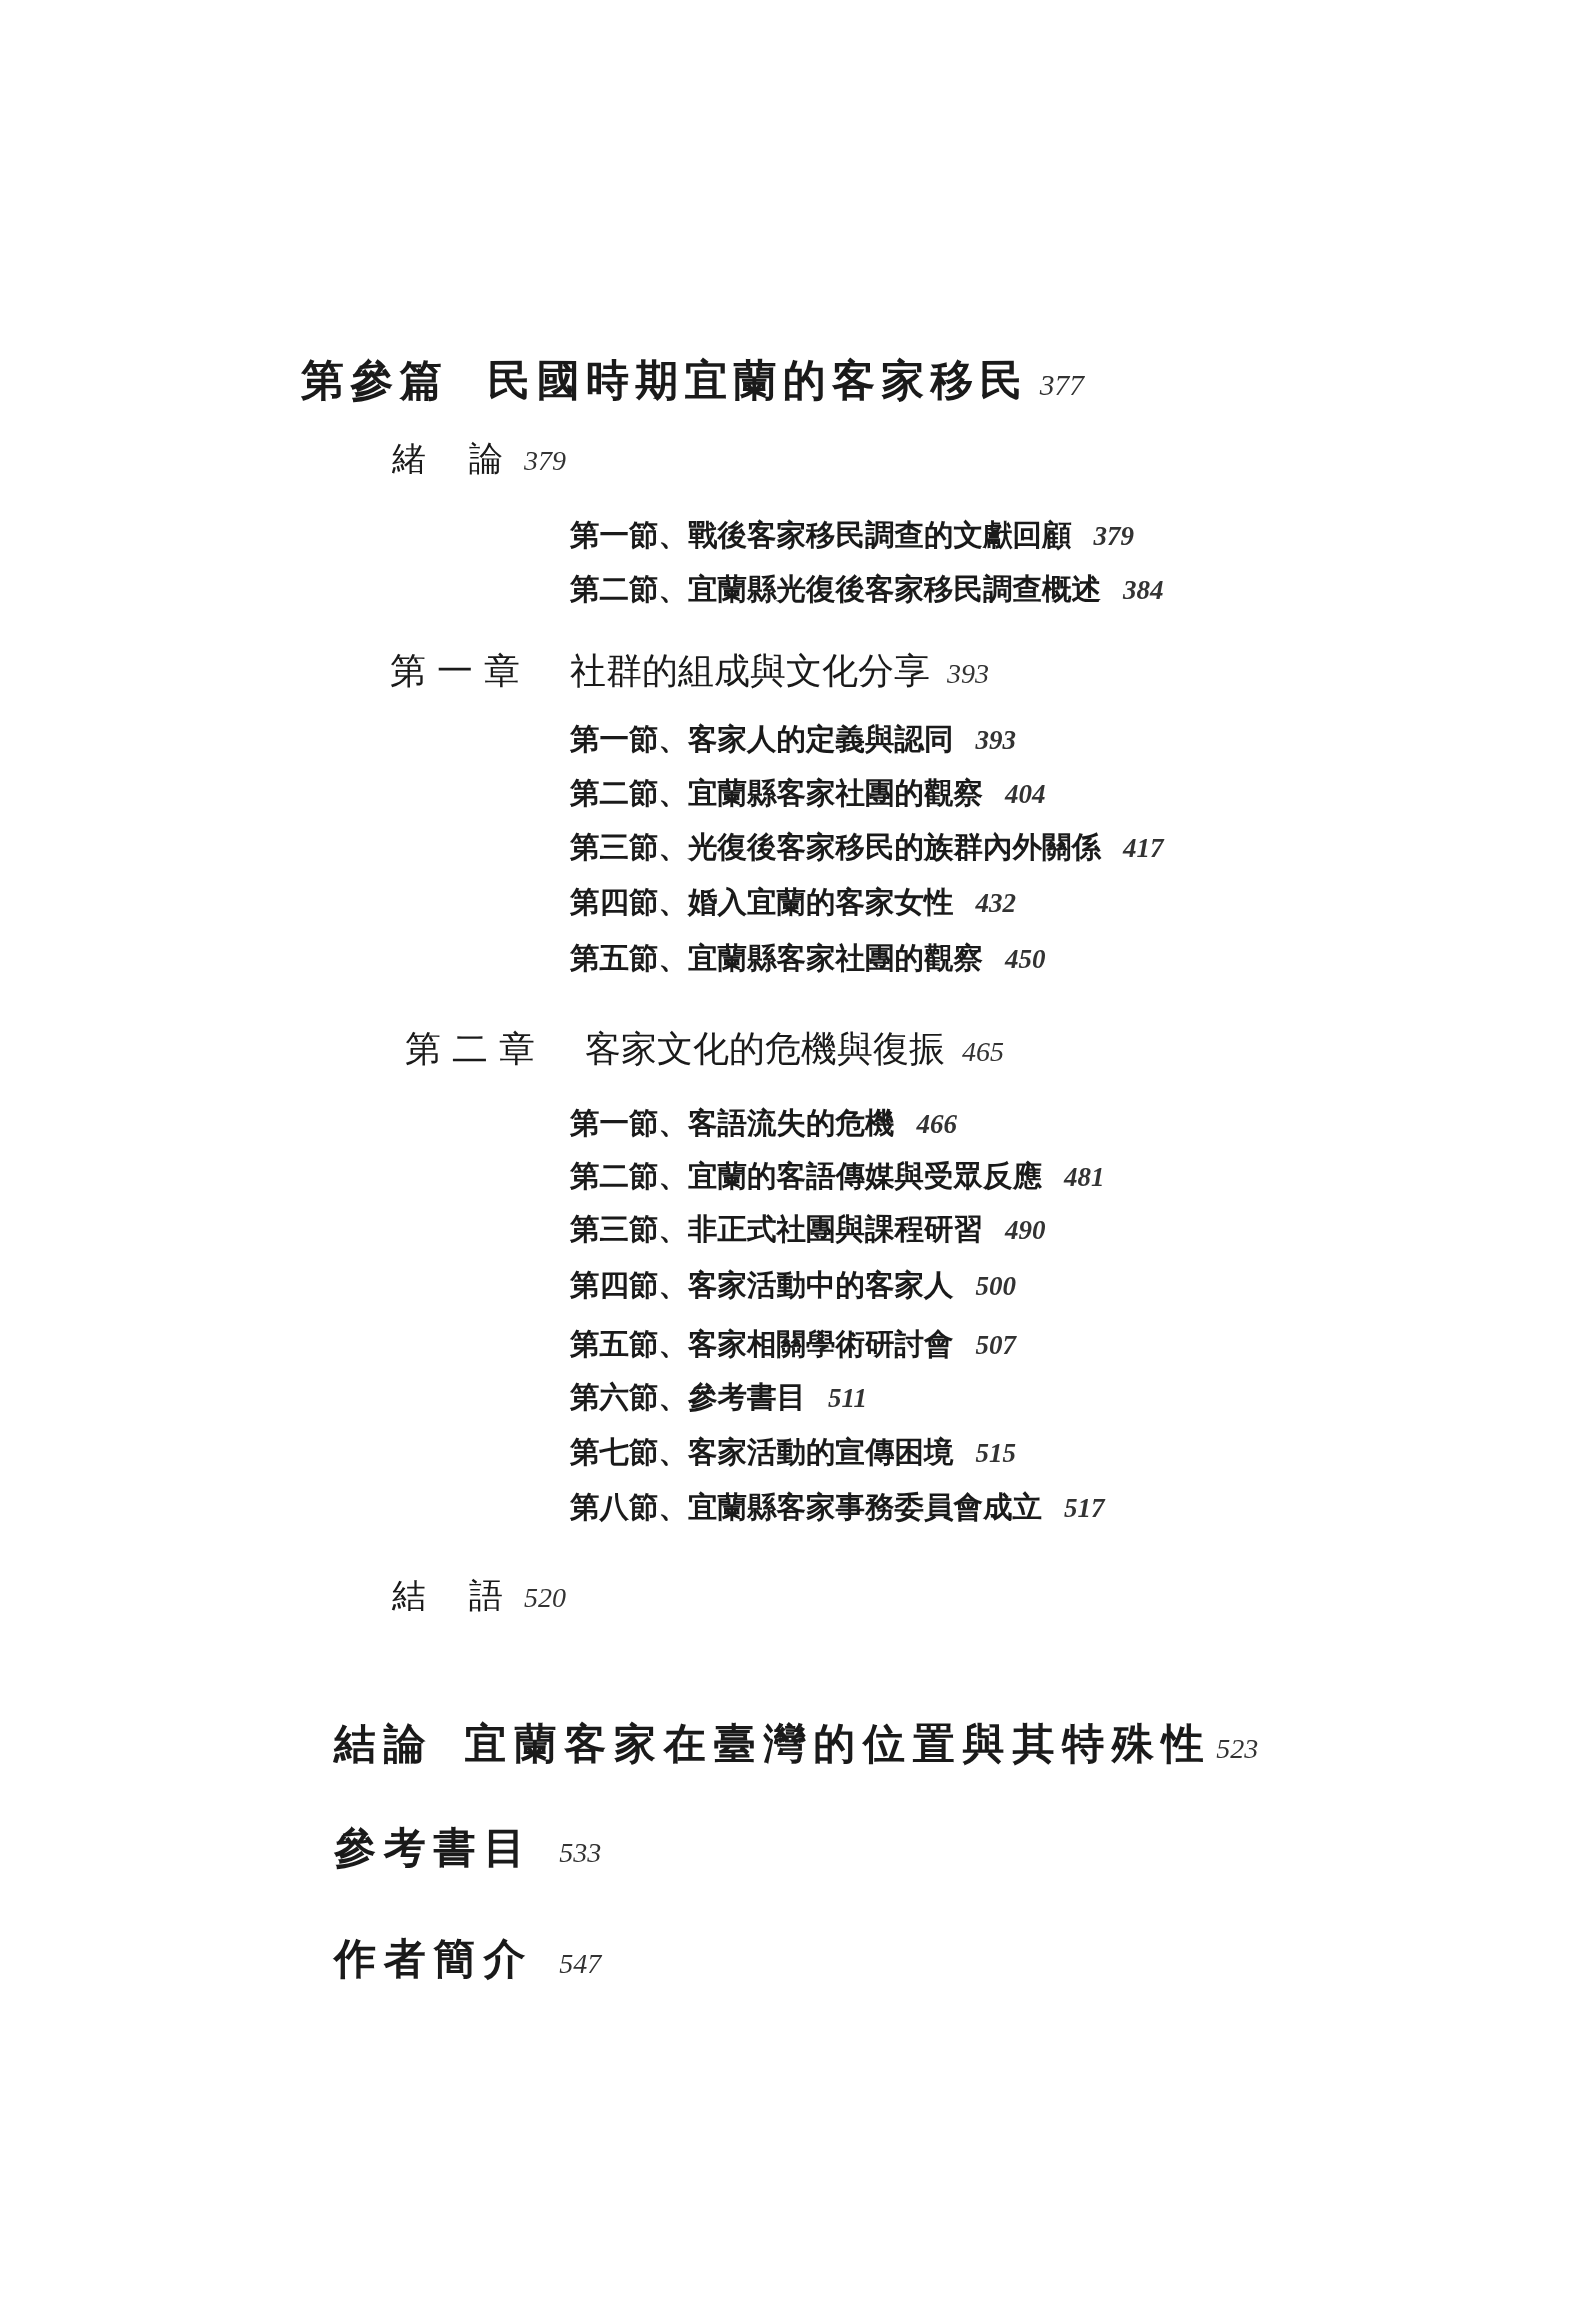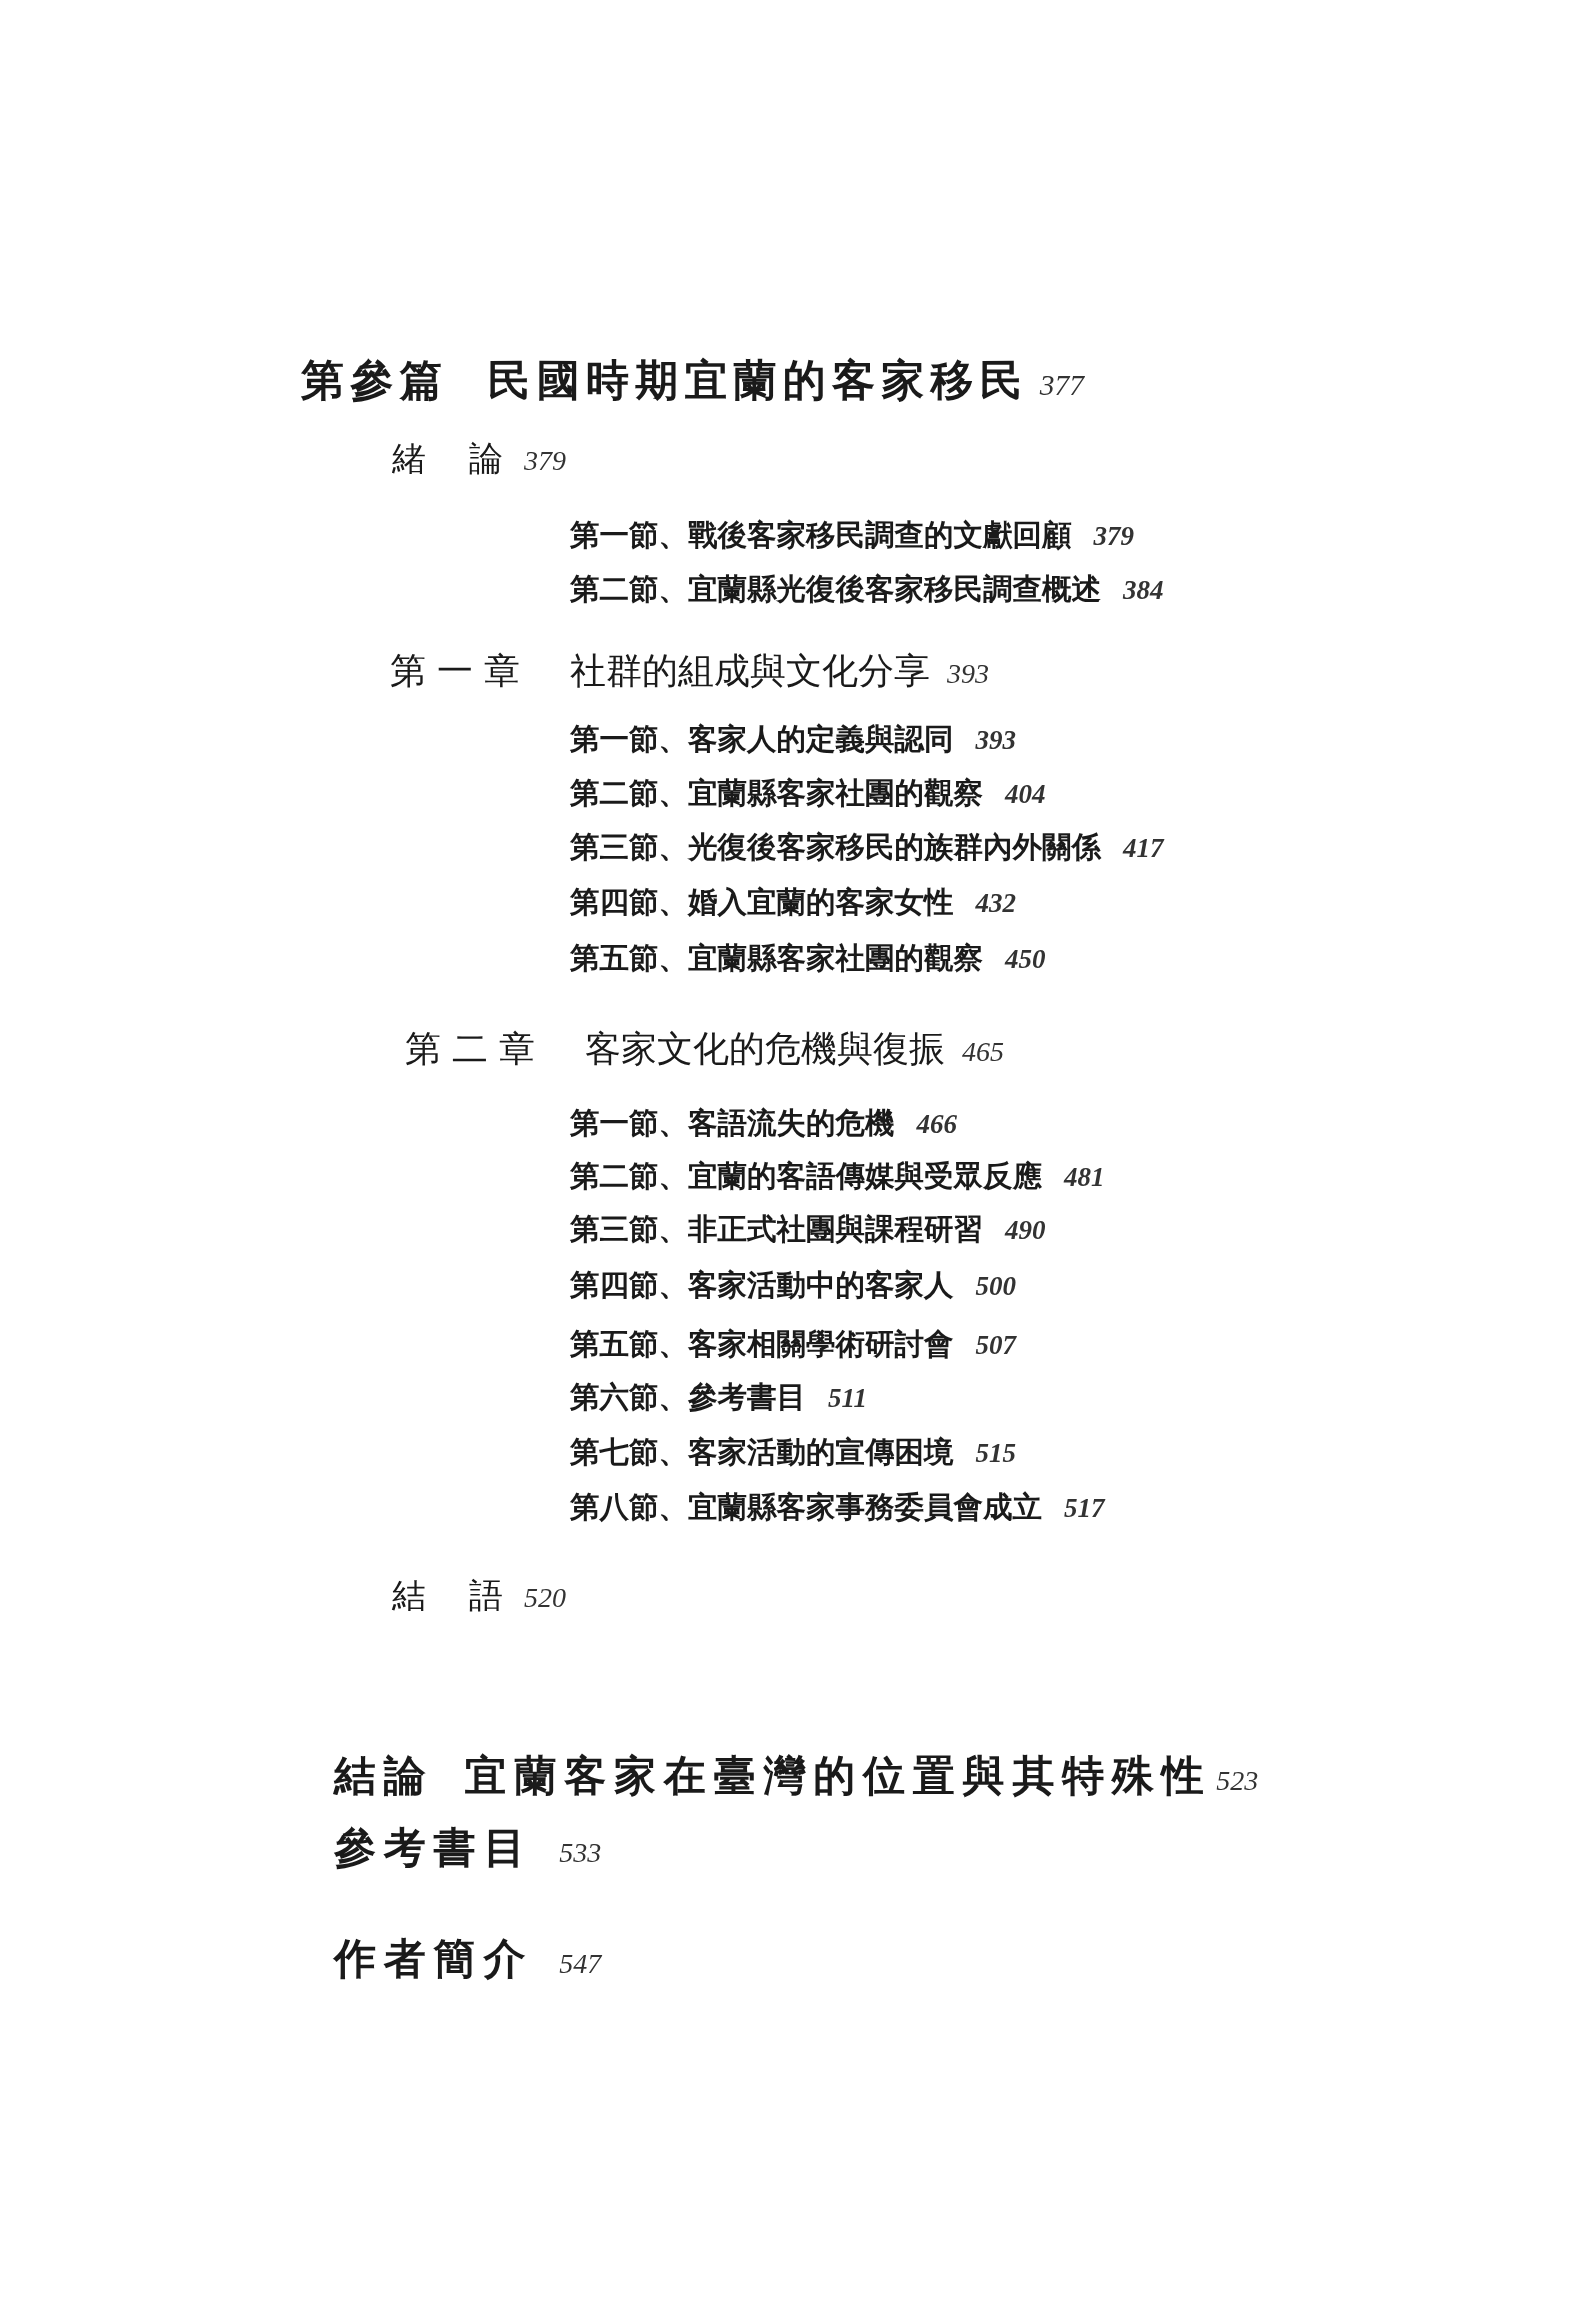--- a/index.html
+++ b/index.html
@@ -60,21 +60,21 @@
   <div class="row sec" style="top:1270px;"><span>第四節、客家活動中的客家人</span><span class="pg">500</span></div>
   <div class="row sec" style="top:1329px;"><span>第五節、客家相關學術研討會</span><span class="pg">507</span></div>
   <div class="row sec" style="top:1382px;"><span>第六節、參考書目</span><span class="pg">511</span></div>
   <div class="row sec" style="top:1437px;"><span>第七節、客家活動的宣傳困境</span><span class="pg">515</span></div>
   <div class="row sec" style="top:1492px;"><span>第八節、宜蘭縣客家事務委員會成立</span><span class="pg">517</span></div>
 
   <div class="row top" style="left:392px; top:1578px;">
     <span class="spaced">結語</span><span class="pg" style="margin-left:-22px;">520</span>
   </div>
 
-  <div class="row back concl" style="left:334px; top:1723px;margin-top:32px;">
+  <div class="row back concl" style="left:334px; top:1723px;">
     <span>結論</span><span class="gap"></span><span>宜蘭客家在臺灣的位置與其特殊性</span><span class="pg">523</span>
   </div>
 
   <div class="row back" style="left:334px; top:1827px;">
     <span>參考書目</span><span class="pg">533</span>
   </div>
 
   <div class="row back" style="left:334px; top:1938px;">
     <span>作者簡介</span><span class="pg">547</span>
   </div>

